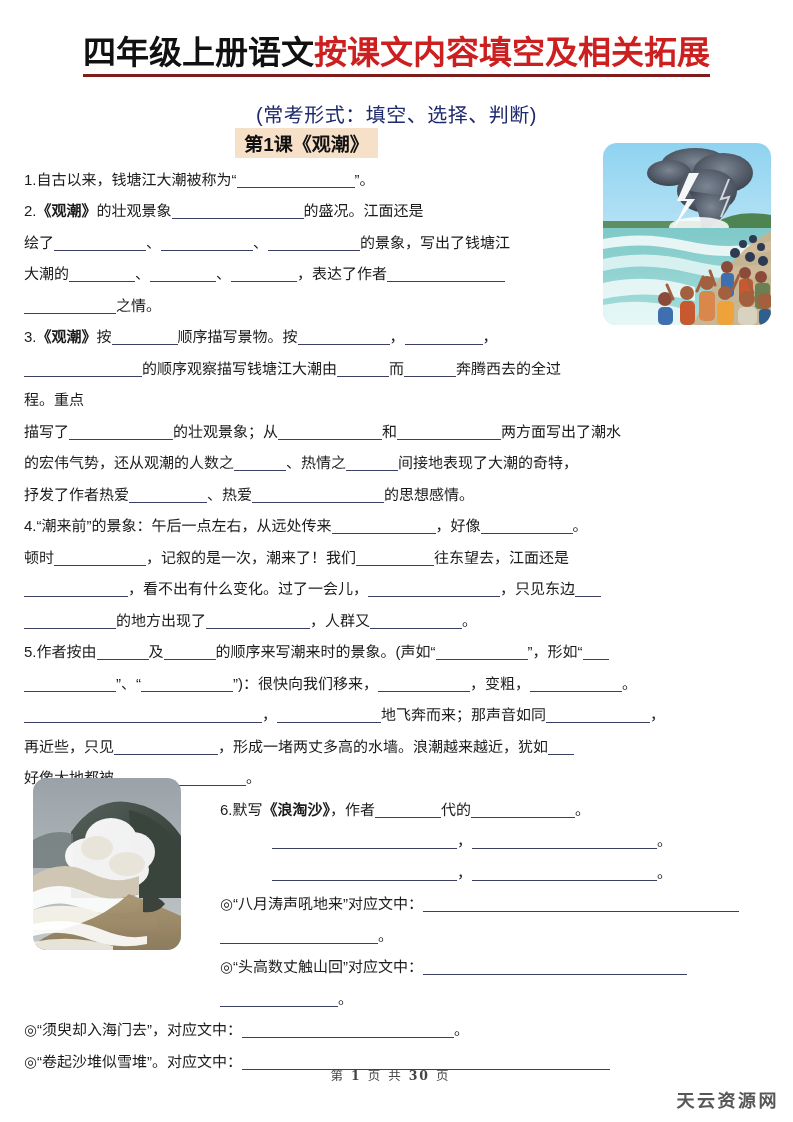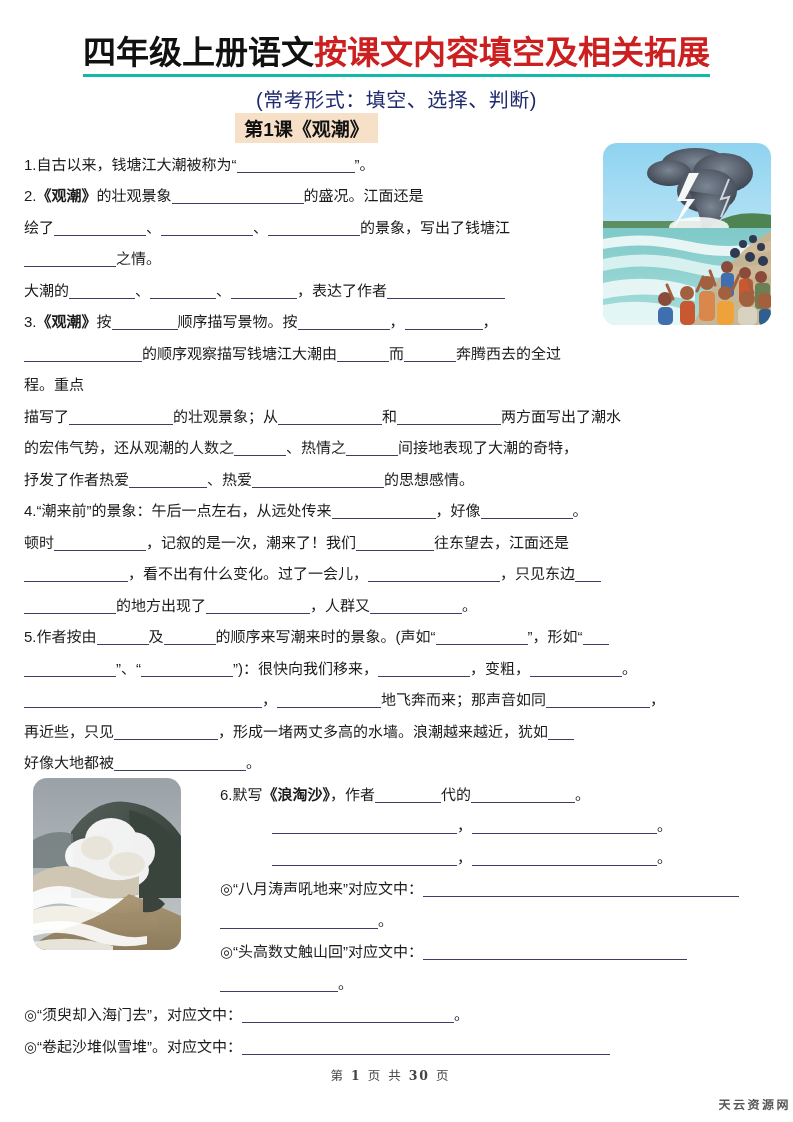--- a/index.html
+++ b/index.html
@@ -25,28 +25,28 @@
     text-align: center;
     padding-top: 34px;
   }
   .main-title {
     font-size: 33px;
     font-weight: 700;
     letter-spacing: 0px;
     line-height: 1.15;
     white-space: nowrap;
     display: inline-block;
-    border-bottom: 3px solid #14b8a6;
+    border-bottom: 3px solid #7f1d1d;
     padding-bottom: 2px;
   }
   .main-title .t-black { color: #111111; }
   .main-title .t-red   { color: #cc1f1f; }
 
   .subtitle {
-    margin-top: 11px;
+    margin-top: 26px;
     font-size: 20px;
     color: #1f2a6e;
     letter-spacing: 0.5px;
     line-height: 1.2;
   }
 
   .lesson-head-row {
     text-align: center;
     margin-top: 1px;
   }
@@ -150,23 +150,23 @@
     text-align: center;
     font-family: "DejaVu Serif", "Liberation Serif", serif;
     font-size: 12.5px;
     color: #444444;
     letter-spacing: 2px;
   }
   .footer .pg { font-weight: 700; }
 
   .watermark {
     position: absolute;
-    right: 2px;
+    right: 14px;
     bottom: 10px;
-    font-size: 12px;
+    font-size: 18px;
     font-weight: 700;
     color: #3a3a3a;
     letter-spacing: 2.5px;
     opacity: 0.85;
   }
   .clear { clear: both; }
 </style>
 </head>
 <body>
 
@@ -318,22 +318,22 @@
 
     <div class="shim-top"></div>
 
     <div class="para">
       <p><span>1.</span><span>自古以来，钱塘江大潮被称为“</span><span class="bl w9"></span><span>”。</span></p>
     </div>
 
     <div class="para">
       <p><span>2.</span><span class="bk">《观潮》</span><span>的壮观景象</span><span class="bl w10"></span><span>的盛况。江面还是</span></p>
       <p><span>绘了</span><span class="bl w7"></span><span>、</span><span class="bl w7"></span><span>、</span><span class="bl w7"></span><span>的景象，写出了钱塘江</span></p>
+      <p><span>大潮的</span><span class="bl w5"></span><span>、</span><span class="bl w5"></span><span>、</span><span class="bl w5"></span><span>，表达了作者</span><span class="bl w9"></span></p>
       <p><span class="bl w7"></span><span>之情。</span></p>
-      <p><span>大潮的</span><span class="bl w5"></span><span>、</span><span class="bl w5"></span><span>、</span><span class="bl w5"></span><span>，表达了作者</span><span class="bl w9"></span></p>
     </div>
 
     <div class="para">
       <p><span>3.</span><span class="bk">《观潮》</span><span>按</span><span class="bl w5"></span><span>顺序描写景物。按</span><span class="bl w7"></span><span>，</span><span class="bl w6"></span><span>，</span></p>
       <p><span class="bl w9"></span><span>的顺序观察描写钱塘江大潮由</span><span class="bl w4"></span><span>而</span><span class="bl w4"></span><span>奔腾西去的全过程。重点</span></p>
       <p><span>描写了</span><span class="bl w8"></span><span>的壮观景象；从</span><span class="bl w8"></span><span>和</span><span class="bl w8"></span><span>两方面写出了潮水</span></p>
       <p><span>的宏伟气势，还从观潮的人数之</span><span class="bl w4"></span><span>、热情之</span><span class="bl w4"></span><span>间接地表现了大潮的奇特，</span></p>
       <p><span>抒发了作者热爱</span><span class="bl w6"></span><span>、热爱</span><span class="bl w10"></span><span>的思想感情。</span></p>
     </div>
 

